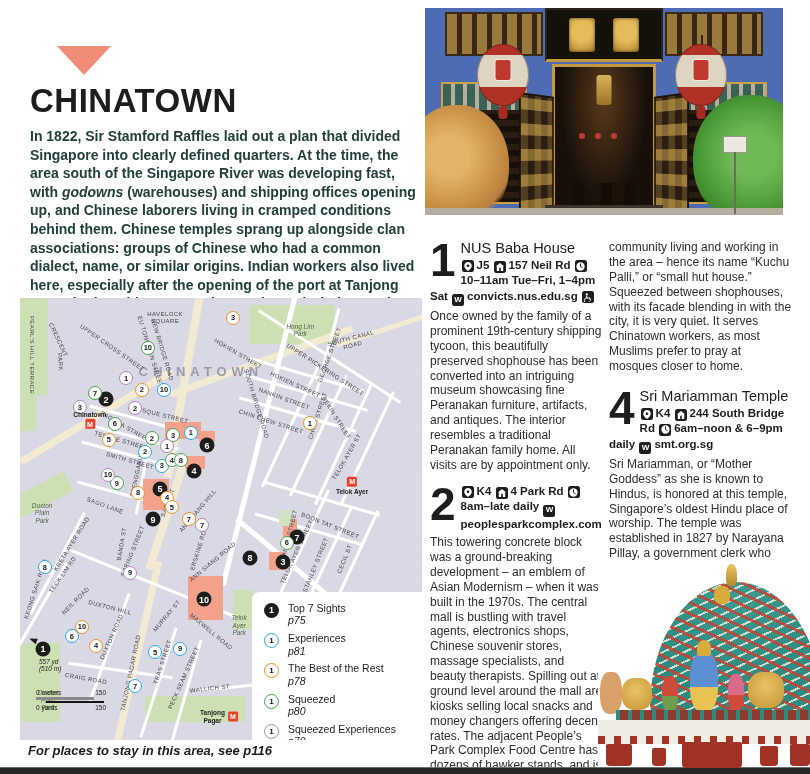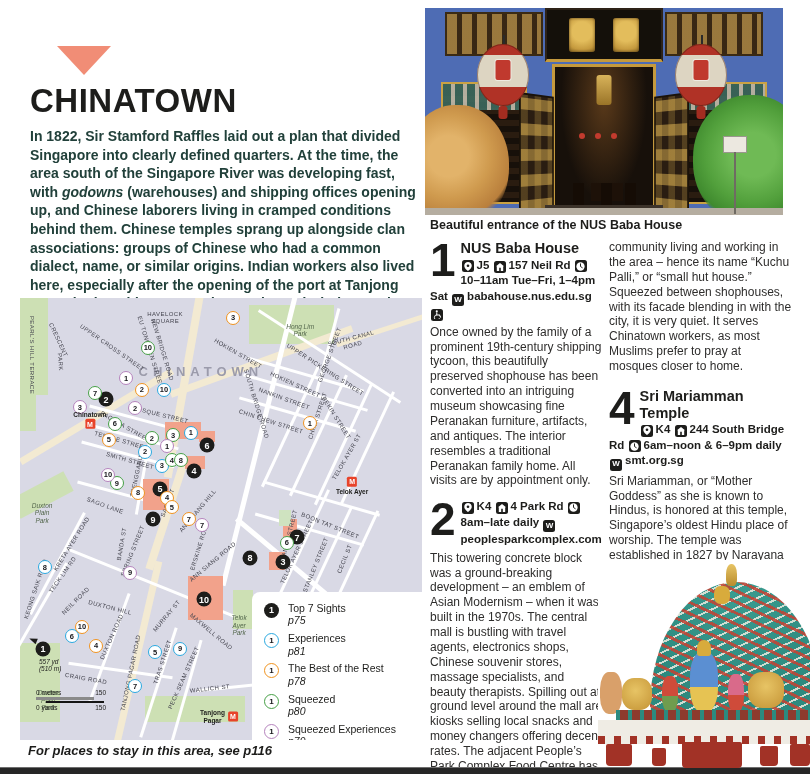--- a/index.html
+++ b/index.html
@@ -68,21 +68,21 @@
           border-right:8px solid #1d1d1b;border-top:3px solid transparent;
           border-bottom:3px solid transparent;transform:rotate(22deg);}
   .note{position:absolute;left:28px;top:743px;font-size:13px;font-weight:700;font-style:italic;color:#1d1d1b;}
   
   .cap1{position:absolute;left:430px;top:218px;font-size:12.5px;font-weight:700;color:#1d1d1b;}
   .colA{position:absolute;left:430px;top:240px;width:173px;}
   .colB{position:absolute;left:609px;top:240px;width:183px;}
   .entry{margin-bottom:11px;overflow:visible;}
   .e-num{float:left;font-size:46px;line-height:.8;font-weight:800;letter-spacing:-2px;
          color:#1d1d1b;margin:2px 7px 2px 0;}
-  .entry h3{margin:0;font-size:14.5px;font-weight:700;color:#1d1d1b;line-height:1.15;}
+  .entry h3{margin:0;font-size:14.5px;font-weight:400;color:#1d1d1b;line-height:1.15;}
   .e-info{font-size:11.5px;font-weight:700;color:#1d1d1b;line-height:1.35;word-break:break-word;margin-top:1px;}
   .inf-ic{display:inline-flex;width:12px;height:12px;background:#1d1d1b;border-radius:2.5px;
           align-items:center;justify-content:center;margin:0 3px 0 1px;vertical-align:-2px;}
   .inf-ic.w{color:#fff;font-size:8px;font-weight:800;}
   .e-body{margin:3px 0 0 0;font-size:12px;line-height:1.24;color:#2e2d2c;clear:both;}
   .cont-par{font-size:12px;line-height:1.24;color:#2e2d2c;margin:0 0 14px 0;}
   
   .photo1{position:absolute;left:425px;top:8px;width:358px;height:207px;background:#4e6cb4;
           overflow:hidden;z-index:2;}
   .p1-signC{position:absolute;left:50%;transform:translateX(-50%);top:0;width:118px;height:54px;
@@ -418,21 +418,20 @@
       <div class="p1-chair" style="left:70px;"></div>
     </div>
     <div class="p1-leaf ll"></div>
     <div class="p1-leaf lr"></div>
     <div class="p1-sign-sm"></div>
     <div class="p1-plant pl"></div>
     <div class="p1-plant pr"></div>
     <div class="p1-step"></div>
     <div class="p1-walk"></div>
   </div>
-  <div class="cap1">Beautiful entrance of the NUS Baba House</div>
 
   <div class="colA">
     <div class="entry">
       <div class="e-num">1</div>
       <h3>NUS Baba House</h3>
       <div class="e-info">
         <span class="inf-ic">
             <svg width="8" height="9" viewBox="0 0 10 12">
               <path fill="#fff" d="M5 0C2.2 0 0 2.2 0 5c0 3.7 5 7 5 7s5-3.3 5-7C10 2.2 7.8 0 5 0zm0 6.8A1.8 1.8 0 1 1 5 3.2a1.8 1.8 0 0 1 0 3.6z"></path>
             </svg>
@@ -441,21 +440,21 @@
             <svg width="8" height="8" viewBox="0 0 10 10">
               <path fill="#fff" d="M5 0L0 4h1v6h3V6h2v4h3V4h1z"></path>
             </svg>
           </span><span>157 Neil Rd</span>
         <span class="inf-ic">
             <svg width="9" height="9" viewBox="0 0 10 10">
               <circle cx="5" cy="5" r="4.6" fill="#fff"></circle>
               <path d="M5 1.6V5l2.3 1.5" stroke="#1d1d1b" stroke-width="1.1" fill="none"></path>
             </svg>
           </span><span>10–11am Tue–Fri, 1–4pm Sat</span>
-        <span class="inf-ic w">W</span><span>babahouse.nus.edu.sg</span>
+        <span class="inf-ic w">W</span><span>convicts.nus.edu.sg</span>
         <span class="inf-ic">
             <svg width="9" height="9" viewBox="0 0 10 10">
               <circle cx="4.2" cy="1.4" r="1.2" fill="#fff"></circle>
               <path d="M4.2 2.6v3h3l1.4 2.8" stroke="#fff" stroke-width="1.2" fill="none"></path>
               <path d="M4.4 5.4A2.9 2.9 0 1 0 7.2 9" stroke="#fff" stroke-width="1" fill="none"></path>
             </svg>
           </span>
       </div>
       <p class="e-body">Once owned by the family of a prominent 19th-century shipping tycoon, this beautifully preserved shophouse has been converted into an intriguing museum showcasing fine Peranakan furniture, artifacts, and antiques. The interior resembles a traditional Peranakan family home. All visits are by appointment only.</p>
     </div>

